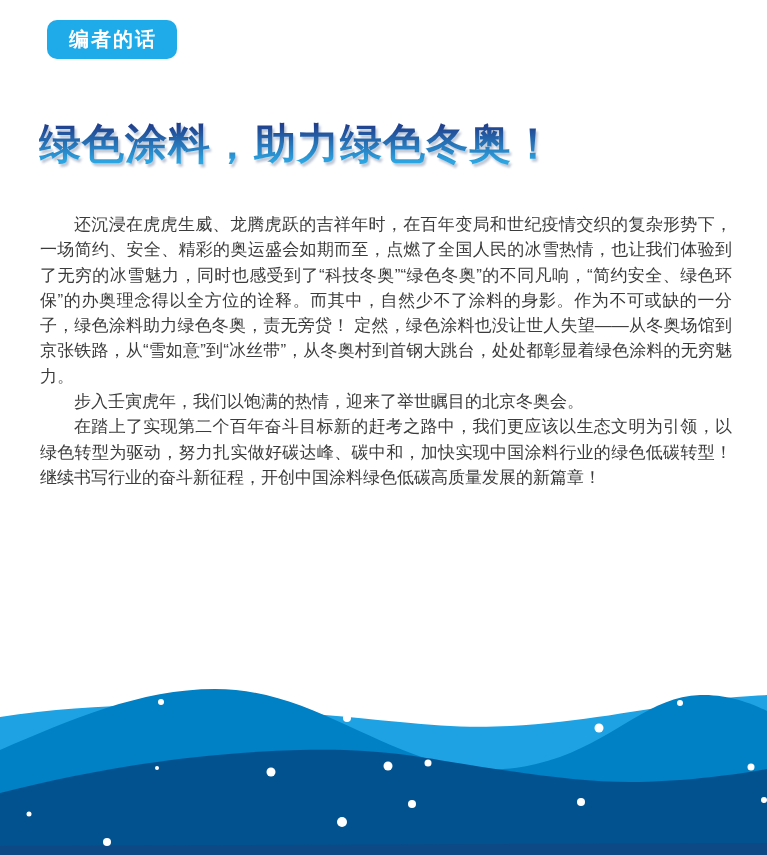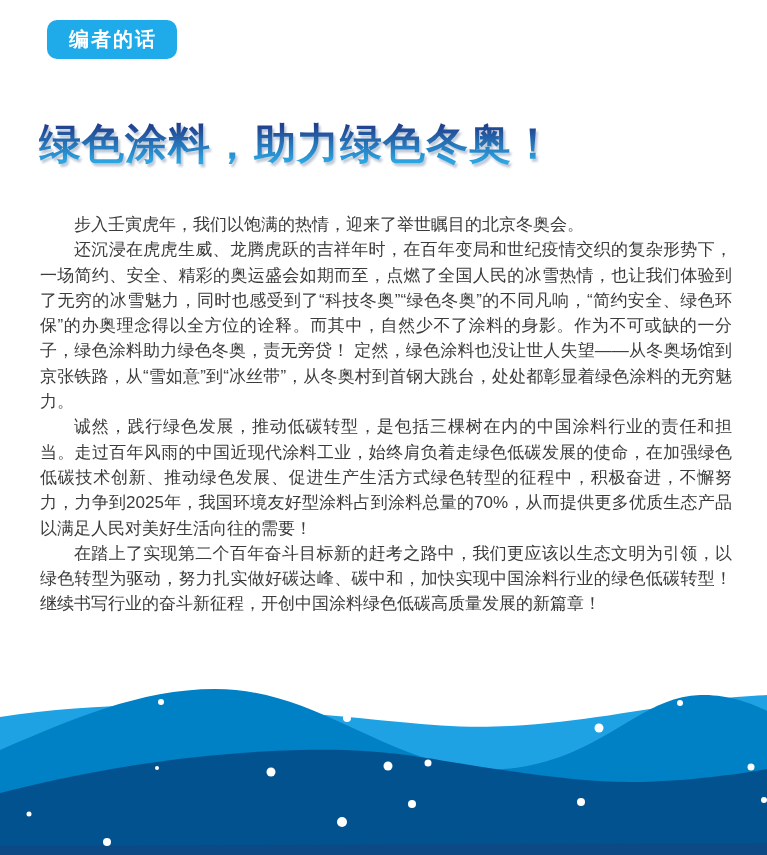--- a/index.html
+++ b/index.html
@@ -76,23 +76,22 @@
 
 <div class="page">
 
   <div class="badge">
     <span>编者的话</span>
   </div>
 
   <h1 class="title">绿色涂料，助力绿色冬奥！</h1>
 
   <div class="article">
+    <p>还沉浸在虎虎生威、龙腾虎跃的吉祥年时，在百年变局和世纪疫情交织的复杂形势下，一场简约、安全、精彩的奥运盛会如期而至，点燃了全国人民的冰雪热情，也让我们体验到了无穷的冰雪魅力，同时也感受到了“科技冬奥”“绿色冬奥”的不同凡响，“简约安全、绿色环保”的办奥理念得以全方位的诠释。而其中，自然少不了涂料的身影。作为不可或缺的一分子，绿色涂料助力绿色冬奥，责无旁贷！ 定然，绿色涂料也没让世人失望——从冬奥场馆到京张铁路，从“雪如意”到“冰丝带”，从冬奥村到首钢大跳台，处处都彰显着绿色涂料的无穷魅力。</p>
     <p>步入壬寅虎年，我们以饱满的热情，迎来了举世瞩目的北京冬奥会。</p>
-    <p>还沉浸在虎虎生威、龙腾虎跃的吉祥年时，在百年变局和世纪疫情交织的复杂形势下，一场简约、安全、精彩的奥运盛会如期而至，点燃了全国人民的冰雪热情，也让我们体验到了无穷的冰雪魅力，同时也感受到了“科技冬奥”“绿色冬奥”的不同凡响，“简约安全、绿色环保”的办奥理念得以全方位的诠释。而其中，自然少不了涂料的身影。作为不可或缺的一分子，绿色涂料助力绿色冬奥，责无旁贷！ 定然，绿色涂料也没让世人失望——从冬奥场馆到京张铁路，从“雪如意”到“冰丝带”，从冬奥村到首钢大跳台，处处都彰显着绿色涂料的无穷魅力。</p>
-    <p>诚然，践行绿色发展，推动低碳转型，是包括三棵树在内的中国涂料行业的责任和担当。走过百年风雨的中国近现代涂料工业，始终肩负着走绿色低碳发展的使命，在加强绿色低碳技术创新、推动绿色发展、促进生产生活方式绿色转型的征程中，积极奋进，不懈努力，力争到2025年，我国环境友好型涂料占到涂料总量的70%，从而提供更多优质生态产品以满足人民对美好生活向往的需要！</p>
     <p>在踏上了实现第二个百年奋斗目标新的赶考之路中，我们更应该以生态文明为引领，以绿色转型为驱动，努力扎实做好碳达峰、碳中和，加快实现中国涂料行业的绿色低碳转型！继续书写行业的奋斗新征程，开创中国涂料绿色低碳高质量发展的新篇章！</p>
   </div>
 
   <svg class="waves" viewBox="0 655 767 200" preserveAspectRatio="none" xmlns="http://www.w3.org/2000/svg">
     <path d="M0,717 C60,708 120,704 180,706 C260,709 320,714 400,722 C440,726 470,728 510,726 C580,722 640,710 700,701 C730,697 750,696 767,695 L767,855 L0,855 Z" fill="#1EA2E4"></path>
     <path d="M0,750 C70,720 140,689 215,689 C300,689 360,740 440,763 C480,774 520,771 560,757 C620,735 650,697 700,695 C730,694 755,705 767,711 L767,855 L0,855 Z" fill="#0080C5"></path>
     <path d="M0,793 C80,773 180,753 300,750 C380,748 420,757 470,765 C540,776 590,783 640,782 C690,781 740,774 767,769 L767,855 L0,855 Z" fill="#02528F"></path>
     <path d="M0,846 L767,843 L767,855 L0,855 Z" fill="#0D4A85"></path>
     <g>
         <circle cx="161" cy="702" r="3" fill="#FFFFFF"></circle>

